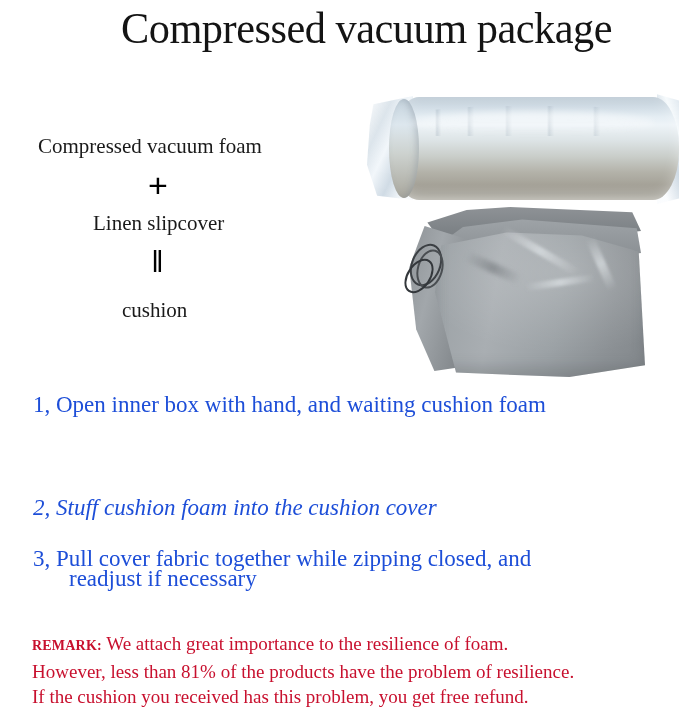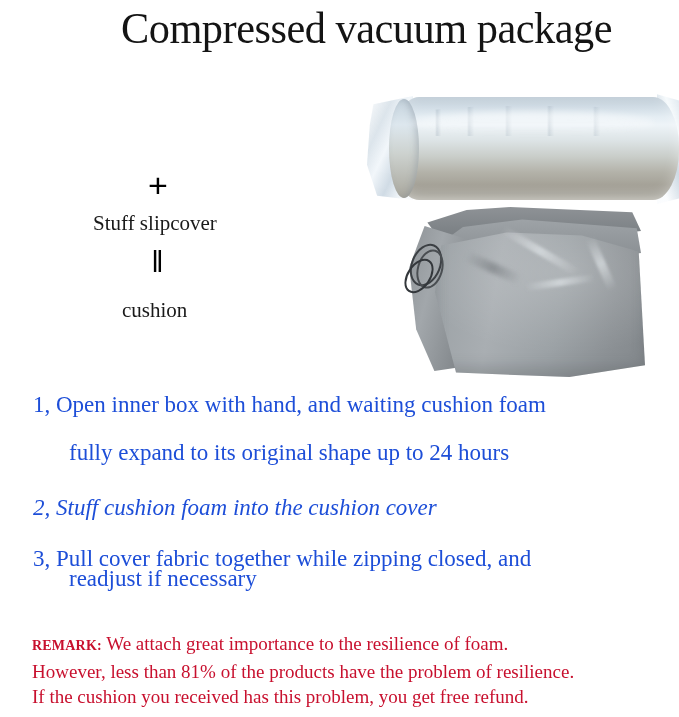--- a/index.html
+++ b/index.html
@@ -268,22 +268,23 @@
   .remark-line { display: block; }
   .remark-line1 { padding-left: 0; }
 </style>
 </head>
 <body>
 
 <div id="page">
 
   <div class="title">Compressed vacuum package</div>
 
+  <div class="eq-line eq-foam">Compressed vacuum foam</div>
   <div class="eq-op eq-plus">+</div>
-  <div class="eq-line eq-linen">Stuff slipcover</div>
+  <div class="eq-line eq-linen">Linen slipcover</div>
   <div class="eq-op eq-equals">‖</div>
   <div class="eq-line eq-cushion">cushion</div>
 
   <div class="roll-wrap">
     <div class="roll-plastic-l"></div>
     <div class="roll-plastic-r"></div>
     <div class="roll-body"></div>
     <div class="roll-cap"></div>
     <div class="roll-creases"></div>
     <div class="roll-gloss"></div>
@@ -299,21 +300,20 @@
     <div class="cover-crease-b"></div>
     <div class="cover-crease-c"></div>
     <div class="cover-cord">
         <i></i>
         <i></i>
         <i></i>
       </div>
   </div>
 
   <div class="inst inst-1a">1, Open inner box with hand, and waiting cushion foam</div>
-  <div class="inst inst-1b">fully expand to its original shape up to 24 hours</div>
   <div class="inst inst-2">2, Stuff cushion foam into the cushion cover</div>
   <div class="inst inst-3a">3, Pull cover fabric together while zipping closed, and</div>
   <div class="inst inst-3b">readjust if necessary</div>
 
   <div class="remark">
     <span class="remark-line remark-line1">
       <span class="remark-label">REMARK:</span>
       <span>We attach great importance to the resilience of foam.</span>
     </span>
     <span class="remark-line">However, less than 81% of the products have the problem of resilience.</span>

